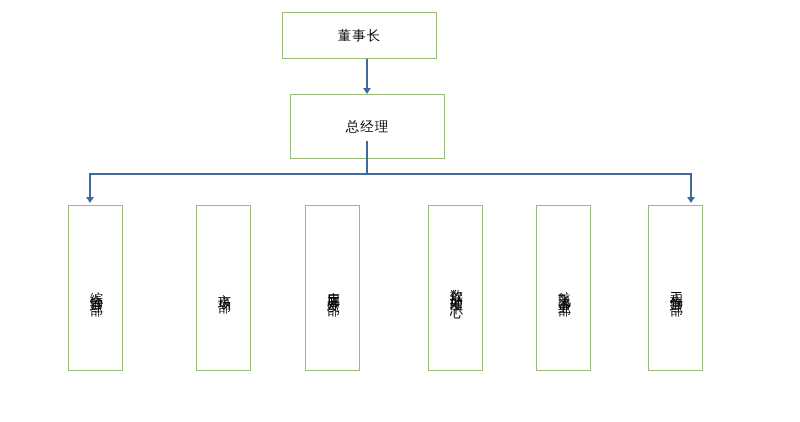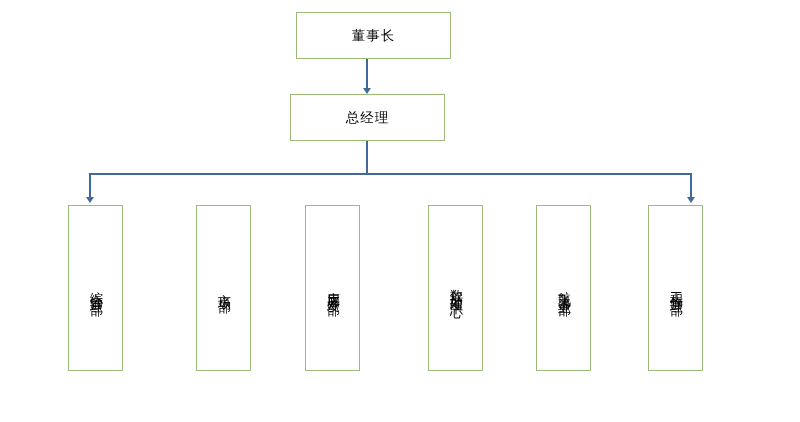--- a/index.html
+++ b/index.html
@@ -55,28 +55,28 @@
     border-left: 4px solid transparent;
     border-right: 4px solid transparent;
     border-top: 6px solid #40699c;
   }
 </style>
 </head>
 <body>
 
 <div id="canvas">
 
-  <div class="node node-top" style="left:296px; top:12px; width:155px; height:47px;">
+  <div class="node node-top" style="left:282px; top:12px; width:155px; height:47px;">
     <span class="label">董事长</span>
   </div>
 
   <div class="conn v" style="left:366px; top:59px; height:29px;"></div>
   <div class="arrow" style="left:363px; top:88px;"></div>
 
-  <div class="node node-top" style="left:290px; top:94px; width:155px; height:47px;">
+  <div class="node node-top" style="left:290px; top:94px; width:155px; height:65px;">
     <span class="label">总经理</span>
   </div>
 
   <div class="conn v" style="left:366px; top:141px; height:33px;"></div>
 
   <div class="conn h" style="left:89px; top:173px; width:602px;"></div>
 
   <div class="conn v" style="left:89px; top:173px; height:24px;"></div>
   <div class="arrow" style="left:86px; top:197px;"></div>
 

